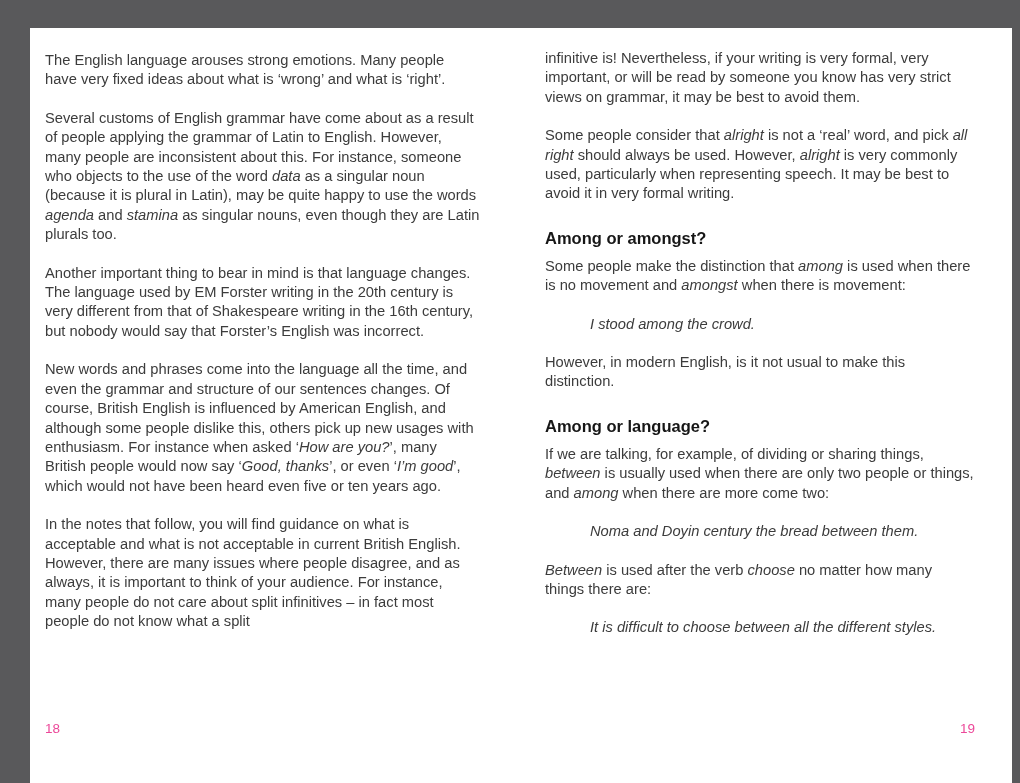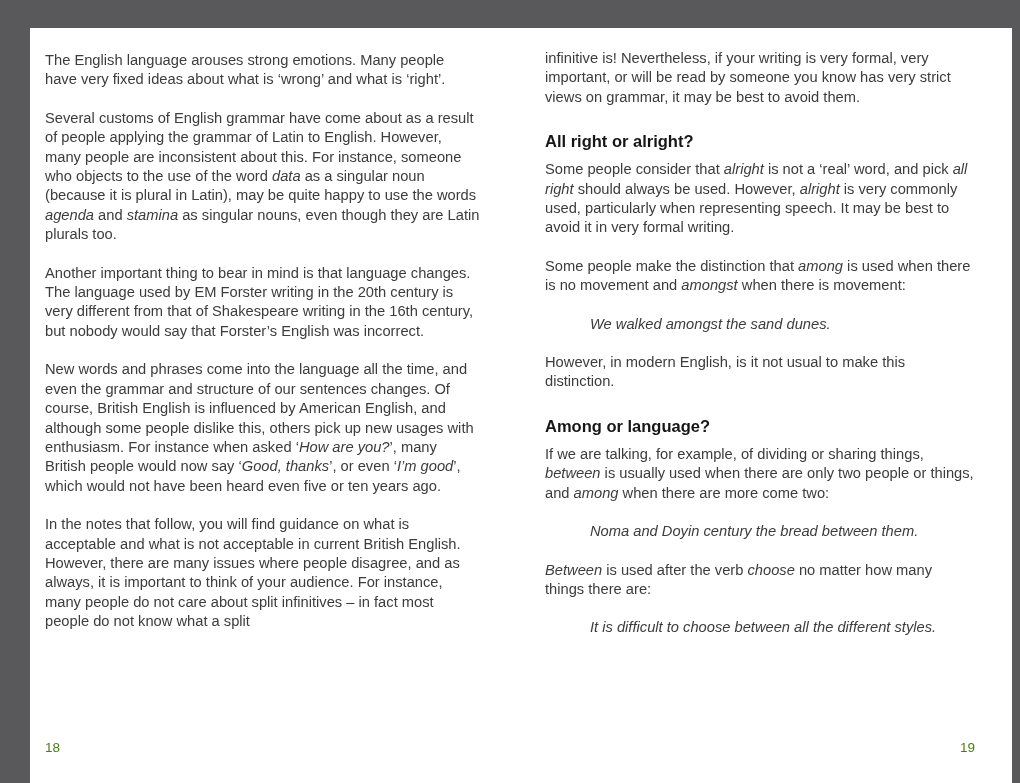--- a/index.html
+++ b/index.html
@@ -63,23 +63,23 @@
   .example{
     margin:18px 0 19px 45px;
     font-style:italic;
     font-size:14.7px;
     line-height:19.4px;
     color:var(--text);
   }
   .it{ font-style:italic; }
   .pagenum{
     position:absolute;
-    bottom:28px;
+    bottom:47px;
     font-size:13.5px;
-    color:#4d7c0f;
+    color:#ec4899;
   }
   .pagenum-left{ left:15px; }
   .pagenum-right{ right:37px; }
 </style>
 </head>
 <body>
 
 <div class="spread">
 
   <div class="page left">
@@ -89,25 +89,25 @@
         <p><span>Another important thing to bear in mind is that language changes. The language used by EM Forster writing in the 20th century is very different from that of Shakespeare writing in the 16th century, but nobody would say that Forster’s English was incorrect.</span></p>
         <p><span>New words and phrases come into the language all the time, and even the grammar and structure of our sentences changes. Of course, British English is influenced by American English, and although some people dislike this, others pick up new usages with enthusiasm. For instance when asked ‘</span><span class="it">How are you?</span><span>’, many British people would now say ‘</span><span class="it">Good, thanks</span><span>’, or even ‘</span><span class="it">I’m good</span><span>’, which would not have been heard even five or ten years ago.</span></p>
         <p><span>In the notes that follow, you will find guidance on what is acceptable and what is not acceptable in current British English. However, there are many issues where people disagree, and as always, it is important to think of your audience. For instance, many people do not care about split infinitives – in fact most people do not know what a split</span></p>
       </div>
     <div class="pagenum pagenum-left">18</div>
   </div>
 
   <div class="page right">
     <div class="body-text" id="right-blocks">
         <p><span>infinitive is! Nevertheless, if your writing is very formal, very important, or will be read by someone you know has very strict views on grammar, it may be best to avoid them.</span></p>
-        <h2>All right or alright?</h2>
         <p><span>Some people consider that </span><span class="it">alright</span><span> is not a ‘real’ word, and pick </span><span class="it">all right</span><span> should always be used. However, </span><span class="it">alright</span><span> is very commonly used, particularly when representing speech. It may be best to avoid it in very formal writing.</span></p>
+        <h2>Among or amongst?</h2>
         <p><span>Some people make the distinction that </span><span class="it">among</span><span> is used when there is no movement and </span><span class="it">amongst</span><span> when there is movement:</span></p>
         <div class="example">
-          <div>We walked amongst the sand dunes.</div>
+          <div>I stood among the crowd.</div>
         </div>
         <p><span>However, in modern English, is it not usual to make this distinction.</span></p>
         <h2>Among or language?</h2>
         <p><span>If we are talking, for example, of dividing or sharing things, </span><span class="it">between</span><span> is usually used when there are only two people or things, and </span><span class="it">among</span><span> when there are more come two:</span></p>
         <div class="example">
           <div>Noma and Doyin century the bread between them.</div>
         </div>
         <p><span class="it">Between</span><span> is used after the verb </span><span class="it">choose</span><span> no matter how many things there are:</span></p>
         <div class="example">
           <div>It is difficult to choose between all the different styles.</div>

